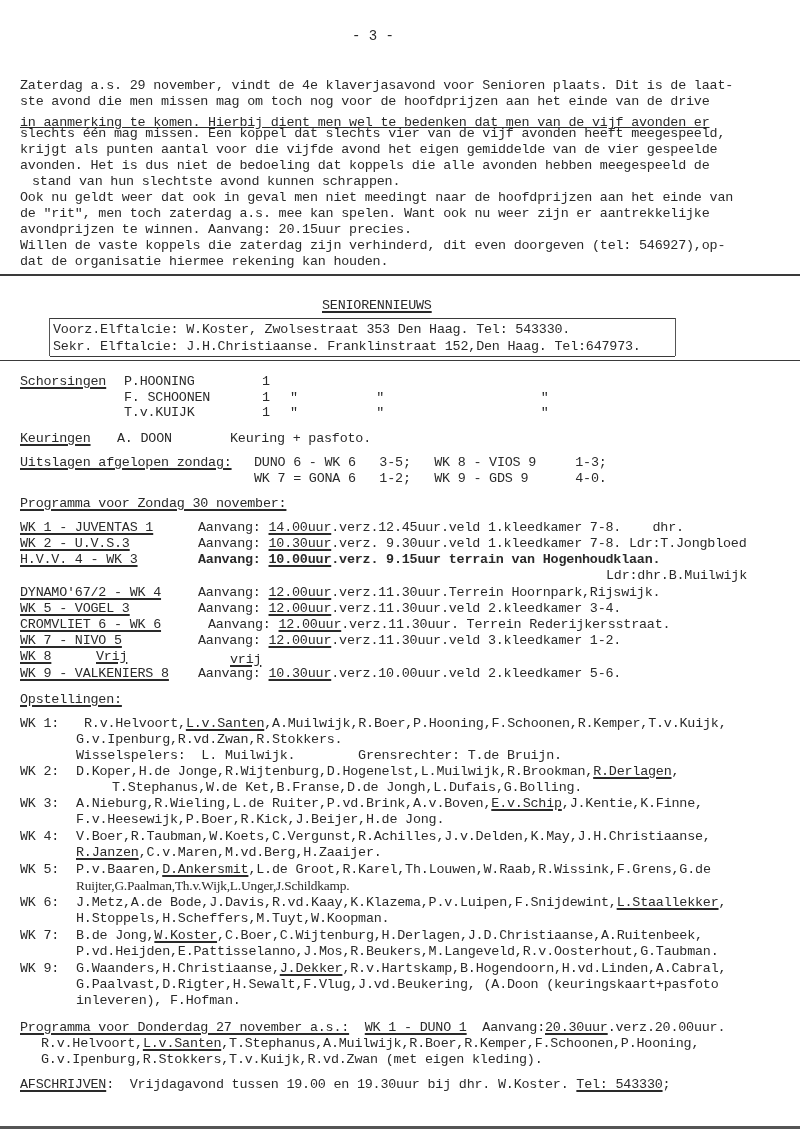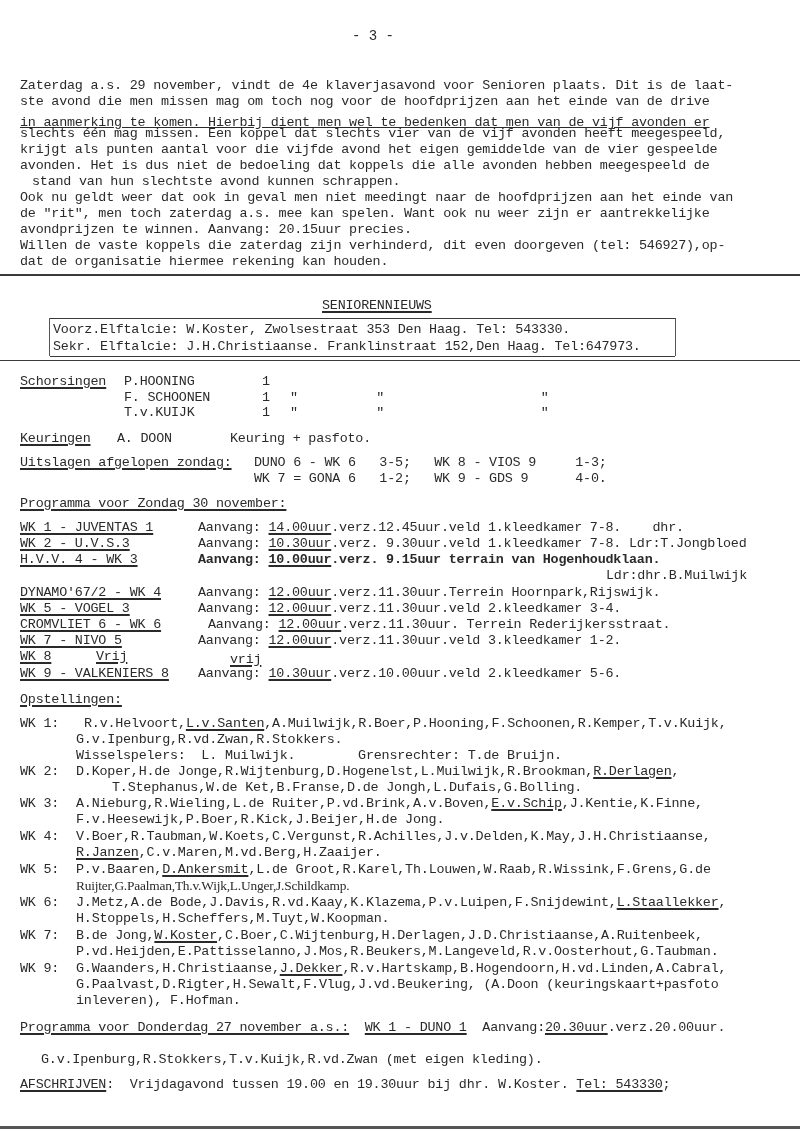--- a/index.html
+++ b/index.html
@@ -131,18 +131,19 @@
     <div class="ln" style="left:76px;top:928px;"><span>B.de Jong,</span><span class="u">W.Koster</span><span>,C.Boer,C.Wijtenburg,H.Derlagen,J.D.Christiaanse,A.Ruitenbeek,</span></div>
     <div class="ln" style="left:76px;top:944px;">P.vd.Heijden,E.Pattisselanno,J.Mos,R.Beukers,M.Langeveld,R.v.Oosterhout,G.Taubman.</div>
 
     <div class="ln" style="left:20px;top:961px;">WK 9:</div>
     <div class="ln" style="left:76px;top:961px;"><span>G.Waanders,H.Christiaanse,</span><span class="u">J.Dekker</span><span>,R.v.Hartskamp,B.Hogendoorn,H.vd.Linden,A.Cabral,</span></div>
     <div class="ln" style="left:76px;top:977px;">G.Paalvast,D.Rigter,H.Sewalt,F.Vlug,J.vd.Beukering, (A.Doon (keuringskaart+pasfoto</div>
     <div class="ln" style="left:76px;top:993px;">inleveren), F.Hofman.</div>
   </div>
 
   <div class="ln" style="left:20px;top:1020px;"><span class="u">Programma voor Donderdag 27 november a.s.:</span><span>  </span><span class="u">WK 1 - DUNO 1</span><span>  </span><span>Aanvang:</span><span class="u">20.30uur</span><span>.verz.20.00uur.</span></div>
+  <div class="ln" style="left:41px;top:1036px;"><span>R.v.Helvoort,</span><span class="u">L.v.Santen</span><span>,T.Stephanus,A.Muilwijk,R.Boer,R.Kemper,F.Schoonen,P.Hooning,</span></div>
   <div class="ln" style="left:41px;top:1052px;">G.v.Ipenburg,R.Stokkers,T.v.Kuijk,R.vd.Zwan (met eigen kleding).</div>
 
   <div class="ln" style="left:20px;top:1077px;"><span class="u">AFSCHRIJVEN</span><span>:  Vrijdagavond tussen 19.00 en 19.30uur bij dhr. W.Koster. </span><span class="u">Tel: 543330</span><span>;</span></div>
 
   <div class="rule" style="left:0;top:1126px;width:800px;height:3px;background:#555;"></div>
 </div>
 
 </body></html>

